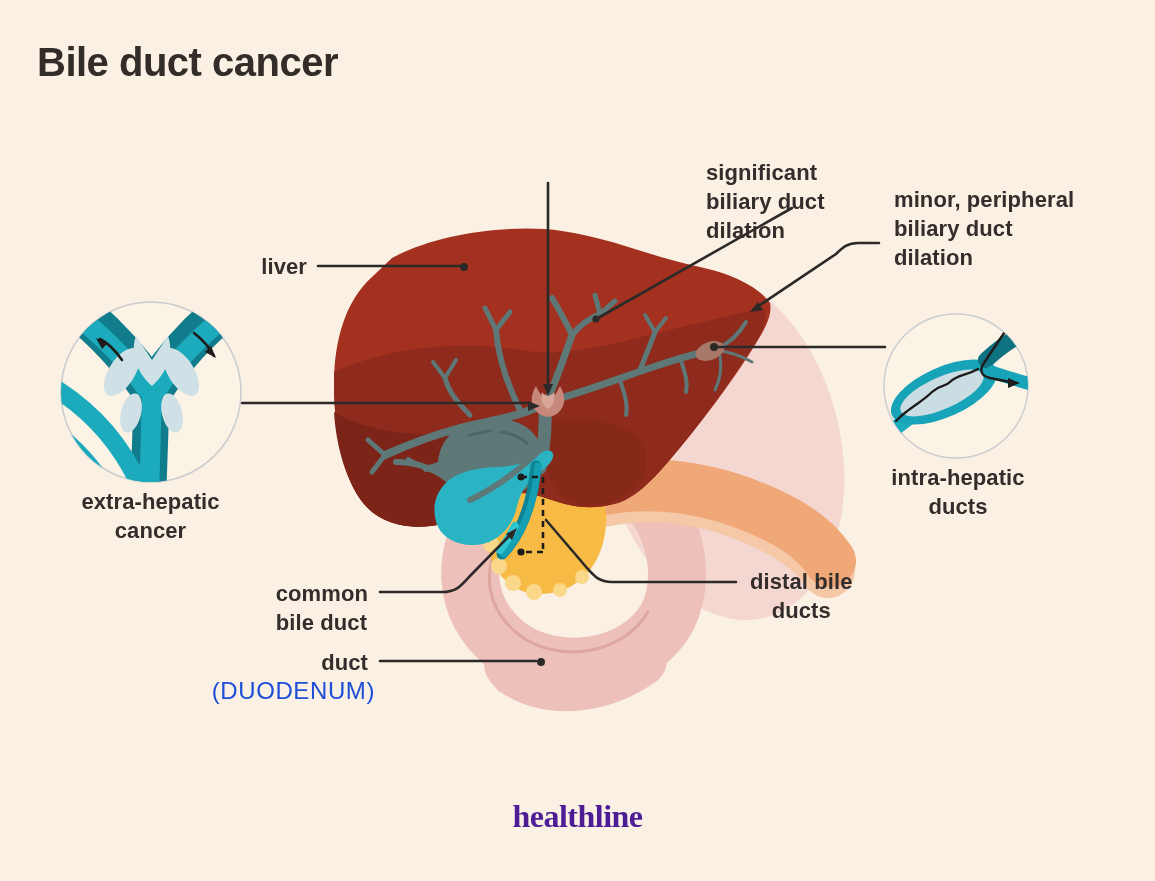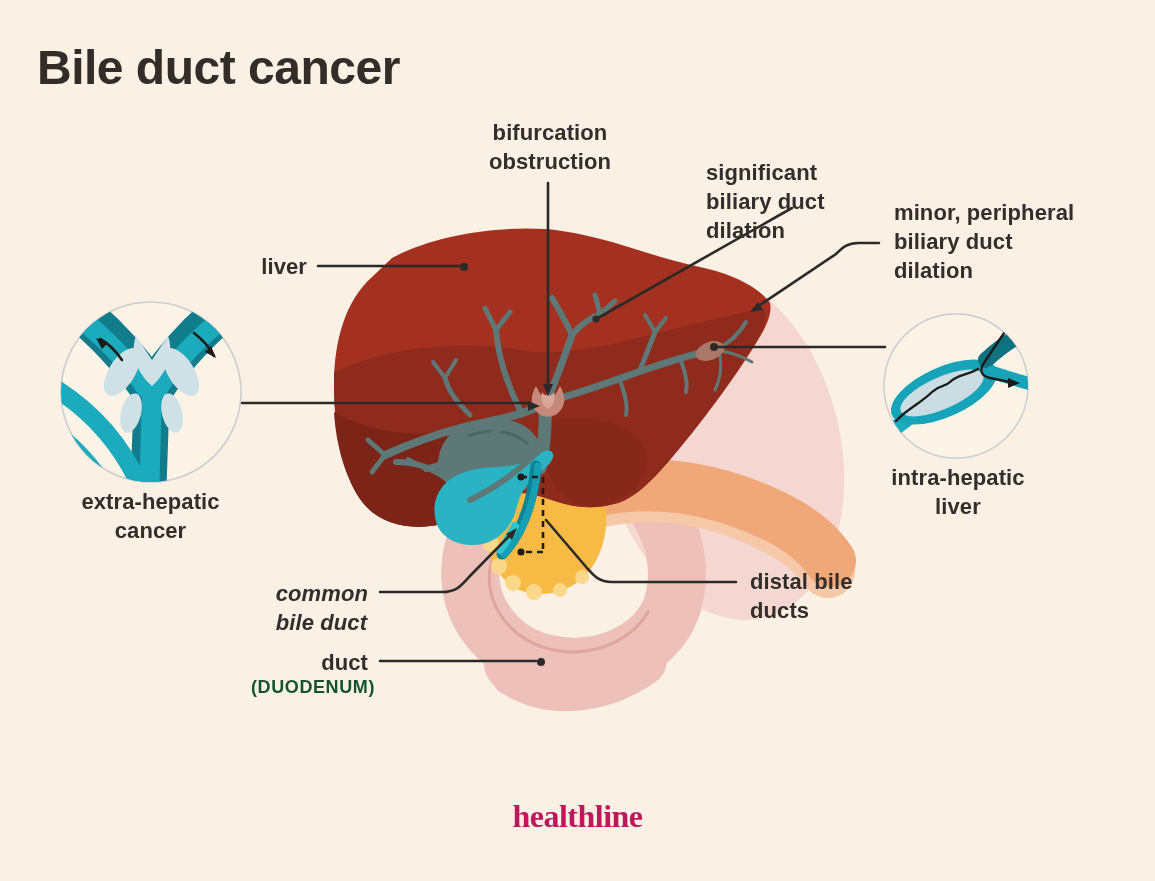--- a/index.html
+++ b/index.html
@@ -4,37 +4,37 @@
 <style>
   html,body{margin:0;padding:0;}
   #stage{
     position:relative;width:1155px;height:881px;overflow:hidden;
     background:#faf1e4;
     font-family:"Liberation Sans","DejaVu Sans",sans-serif;
   }
   #art{position:absolute;left:0;top:0;width:1155px;height:881px;}
   .title{
     position:absolute;left:37px;top:40px;
-    font-size:48px;font-weight:700;letter-spacing:-0.5px;color:#332d2a;
+    font-size:40px;font-weight:700;letter-spacing:-0.5px;color:#332d2a;
   }
   .lbl{
     position:absolute;
     font-size:22px;font-weight:700;line-height:1.32;letter-spacing:0.1px;
     color:#332e2b;white-space:pre-line;
   }
   .lbl.center{text-align:center;}
   .lbl.right{}
   .sub{
-    position:absolute;font-size:18px;font-weight:700;letter-spacing:0.6px;
-    color:#14532d;white-space:pre;
+    position:absolute;font-size:24px;font-weight:400;letter-spacing:0.6px;
+    color:#1d4ed8;white-space:pre;
   }
   .brand{
     position:absolute;left:0;right:0;top:798px;text-align:center;
     font-family:"Liberation Serif","DejaVu Serif",serif;
-    font-size:32px;font-weight:700;letter-spacing:-0.5px;color:#be185d;
+    font-size:32px;font-weight:700;letter-spacing:-0.5px;color:#4c1d95;
   }
 </style>
 </head>
 <body>
 
 <div id="stage">
 
   <svg id="art" viewBox="0 0 1155 881" xmlns="http://www.w3.org/2000/svg">
 
     <g>
@@ -203,43 +203,41 @@
         <path d="M992,372 C1006,377 1020,381 1034,385" stroke="#17a4b8" stroke-width="13"></path>
         <path d="M1007,329 C997,343 990,354 984,363 C979,370 981,376 990,378 L1010,382" stroke="#1e1c1a" stroke-width="2.4"></path>
         <path d="M978,369 C966,376 958,374 950,382 C944,388 940,384 932,392 C924,400 916,404 906,412 C902,415 899,418 896,421" stroke="#1e1c1a" stroke-width="2.4"></path>
         <polygon points="1020,383 1008,378 1008,388" fill="#1e1c1a" stroke="none"></polygon>
       </g>
     </g>
   </svg>
 
   <div class="title">Bile duct cancer</div>
 
-  <div class="lbl center" style="left:465px;top:118px;width:170px;">bifurcation
-obstruction</div>
 
   <div class="lbl" style="left:706px;top:118px;margin-top:40px;">significant
 biliary duct
 dilation</div>
 
-  <div class="lbl" style="left:894px;top:198px;">minor, peripheral
+  <div class="lbl" style="left:894px;top:185px;">minor, peripheral
 biliary duct
 dilation</div>
 
   <div class="lbl right" style="right:848px;top:252px;">liver</div>
 
   <div class="lbl center" style="left:58px;top:487px;width:185px;">extra-hepatic
 cancer</div>
 
   <div class="lbl center" style="left:866px;top:463px;width:184px;">intra-hepatic
-liver</div>
-
-  <div class="lbl right" style="right:787px;top:579px;font-style:italic;">common
+ducts</div>
+
+  <div class="lbl right" style="right:787px;top:579px;">common
 bile duct</div>
 
-  <div class="lbl" style="left:750px;top:567px;">distal bile
+  <div class="lbl" style="left:750px;top:567px;text-align:center;">distal bile
 ducts</div>
 
   <div class="lbl right" style="right:787px;top:648px;">duct</div>
 
   <div class="sub" style="right:780px;top:677px;">(DUODENUM)</div>
 
   <div class="brand">healthline</div>
 </div>
 
 </body></html>

